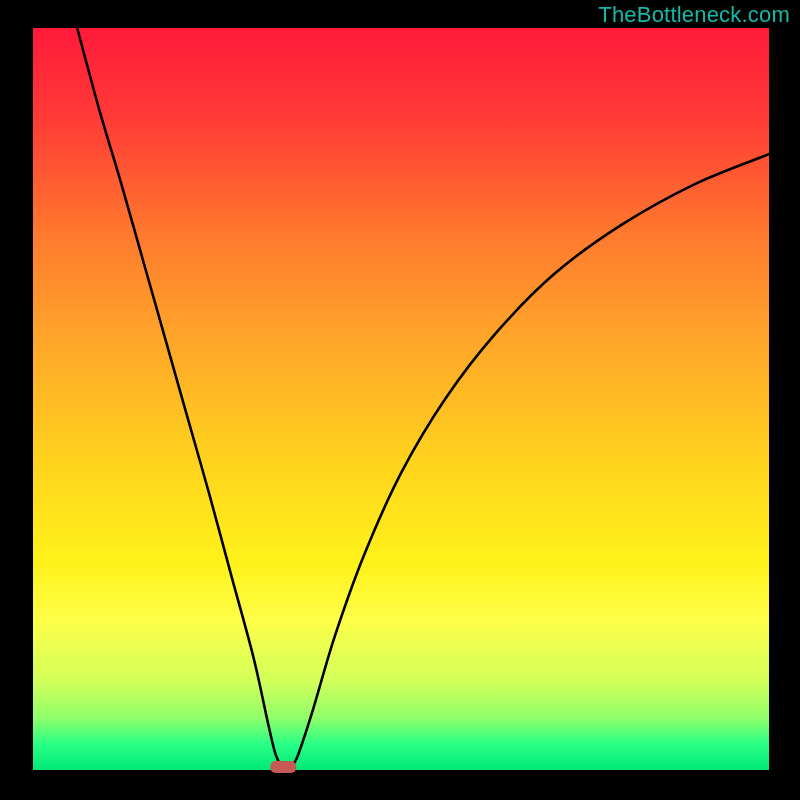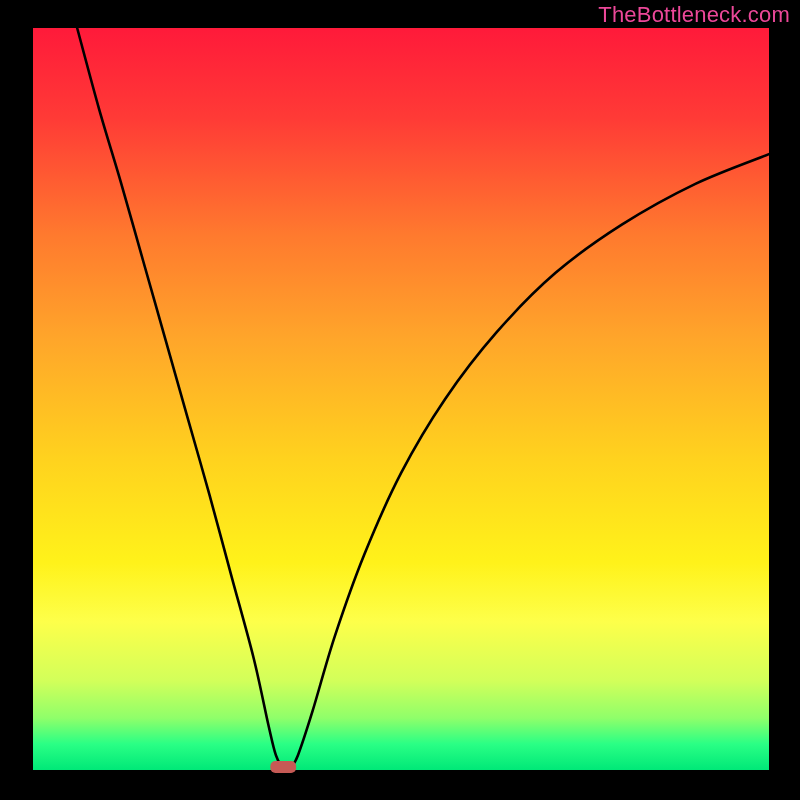--- a/index.html
+++ b/index.html
@@ -14,21 +14,21 @@
   .frame {
     position: relative;
     width: 800px;
     height: 800px;
     background: #000;
   }
   .watermark {
     position: absolute;
     top: 2px;
     right: 10px;
-    color: #ec4899;
+    color: #14b8a6;
     font-size: 22px;
     font-weight: 400;
     letter-spacing: 0.2px;
     z-index: 5;
   }
   svg {
     position: absolute;
     left: 0;
     top: 0;
     z-index: 1;

